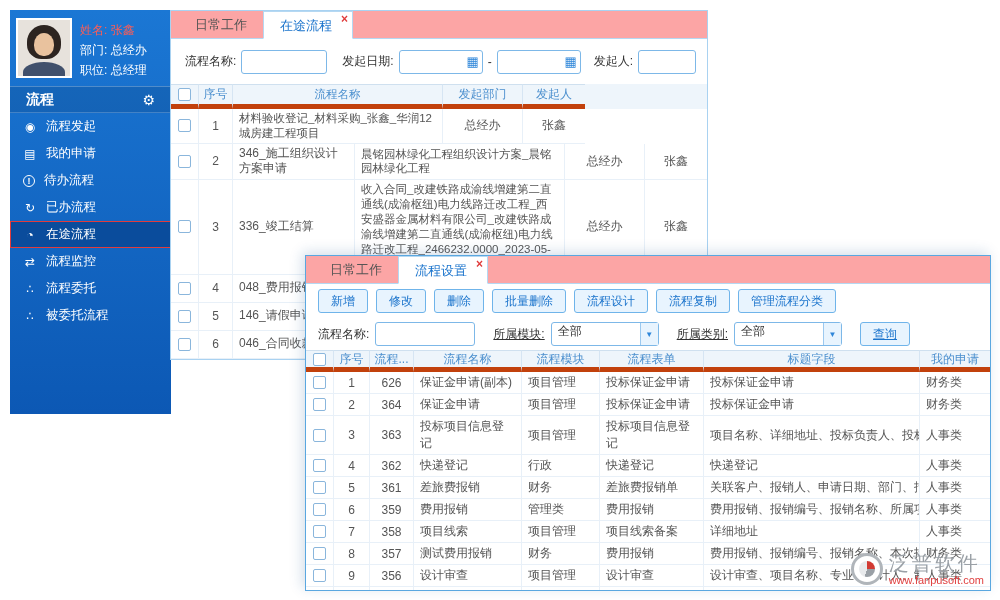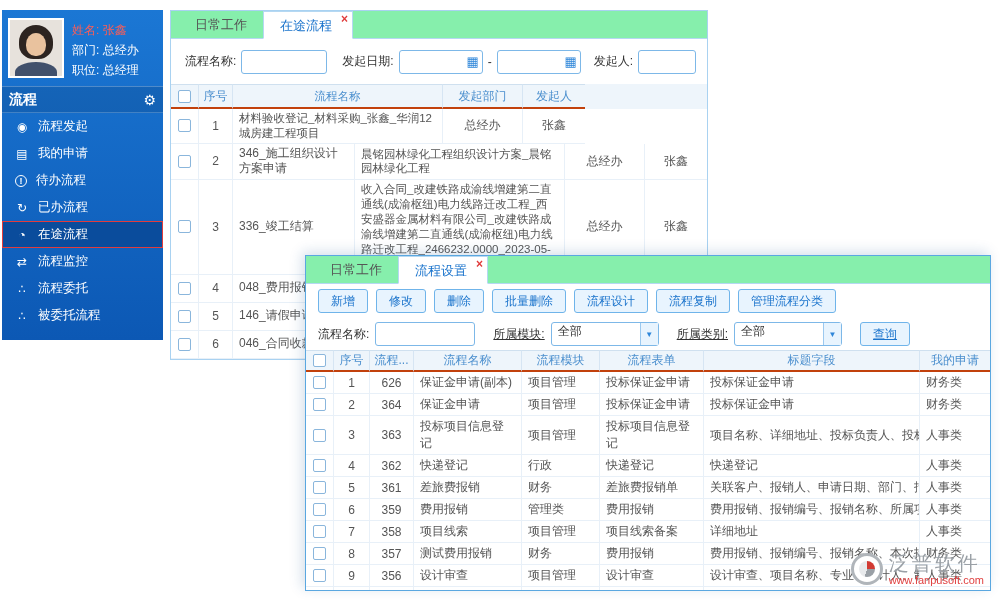--- a/index.html
+++ b/index.html
@@ -1,63 +1,63 @@
 <!DOCTYPE html>
 <html><head>
 <meta charset="utf-8">
 <style>
   * { margin:0; padding:0; box-sizing:border-box; }
   body { background:#fff; font-family:"Liberation Sans","DejaVu Sans",sans-serif; }
   .canvas { position:relative; width:1000px; height:600px; background:#fff; overflow:hidden; }
 
   
-  .sb { position:absolute; left:2px; top:10px; width:161px; height:330px;
+  .sb { position:absolute; left:10px; top:10px; width:161px; height:404px;
         background:linear-gradient(180deg,#1b77d4,#0c58b4); color:#fff; }
   .sb-profile { display:flex; gap:8px; padding:8px 6px 6px 6px; }
   .avatar { width:56px; height:60px; background:#e7e2dc; border:2px solid #fff; position:relative; overflow:hidden; flex:none; }
   .avatar .hair { position:absolute; left:50%; top:5px; transform:translateX(-50%); width:34px; height:34px; background:#2d2420; border-radius:50% 50% 42% 42%; }
   .avatar .face { position:absolute; left:50%; top:13px; transform:translateX(-50%); width:20px; height:23px; background:#e9c29e; border-radius:50% 50% 46% 46%; }
   .avatar .body { position:absolute; left:50%; bottom:-6px; transform:translateX(-50%); width:42px; height:20px; background:#41506b; border-radius:50% 50% 0 0; }
   .sb-lines { font-size:12px; line-height:20px; padding-top:2px; white-space:nowrap; }
   .ln.red { color:#ff5d55; }
-  .sb-sec { display:flex; align-items:center; justify-content:space-between; padding:0 7px;
+  .sb-sec { display:flex; align-items:center; justify-content:space-between; padding:0 16px;
             height:27px; background:rgba(0,0,0,.10); font-size:14px; font-weight:bold;
             border-top:1px solid rgba(255,255,255,.25); border-bottom:1px solid rgba(255,255,255,.2); }
   .sb-sec .gear { font-weight:normal; font-size:14px; cursor:pointer; }
   .sb-item { display:flex; align-items:center; gap:9px; height:27px; padding:0 12px;
              font-size:12.5px; cursor:pointer; border:1px solid transparent; }
   .sb-item .ic { width:14px; font-size:12px; text-align:center; flex:none; }
   .sb-item .ic.circ { width:12px; height:12px; border:1px solid #fff; border-radius:50%;
                       font-size:9px; line-height:10px; font-weight:bold; }
   .sb-item.active { background:#0a4c9c; border:1px solid #e23c3c; }
 
   
   .win { position:absolute; background:#fff; }
-  .tabs { height:28px; background:#86efac; border-bottom:1px solid #b5d8f2; display:flex; padding-left:8px; }
+  .tabs { height:28px; background:#fca5a5; border-bottom:1px solid #b5d8f2; display:flex; padding-left:8px; }
   .tab { position:relative; padding:0 16px; line-height:27px; font-size:13px; color:#555; cursor:pointer; }
   .tab.active { background:#fff; color:#1b74cc; border:1px solid #b5d8f2; border-bottom:1px solid #fff;
                 margin-bottom:-1px; padding-right:20px; }
   .tab .x { position:absolute; top:0; right:4px; color:#e03b3b; font-size:12px; font-weight:bold; line-height:14px; cursor:pointer; }
   .fbar { display:flex; align-items:center; font-size:12px; color:#333; white-space:nowrap; }
   .lbl { flex:none; }
   .inp { height:24px; border:1px solid #7db8e8; border-radius:3px; background:#fff; font-size:12px; padding:0 5px; outline:none; }
   .dwrap { position:relative; flex:none; }
   .dwrap .cal { position:absolute; right:4px; top:4px; color:#2e86d9; font-size:13px; cursor:pointer; }
   .combo { height:24px; border:1px solid #7db8e8; border-radius:3px; background:#fff; display:flex; align-items:flex-start; cursor:pointer; }
   .combo .val { flex:1; padding:0 6px; font-size:12px; color:#333; }
   .combo .arr { width:18px; height:100%; background:#e8f4fe; border-left:1px solid #9cc9ef;
                 color:#2e86d9; font-size:8px; display:flex; align-items:center; justify-content:center; }
   .btn { height:24px; padding:0 12px; background:#e8f4fe; border:1px solid #6fb4ea; border-radius:3px;
          color:#1b74cc; font-size:12px; cursor:pointer; font-family:inherit; }
   .cb { width:13px; height:13px; border:1px solid #8ab6dc; border-radius:2px; background:#fff; display:inline-block; cursor:pointer; }
 
   .thead, .trow { display:flex; align-items:stretch; }
   .thead { background:#eef5fb; color:#4b8fce; font-size:12px; }
   .thead > div { display:flex; align-items:center; justify-content:center;
-                 border-right:1px solid #d6e5f3; border-bottom:2px solid #c2410c; border-top:1px solid #cfe0ef; }
+                 border-right:1px solid #d6e5f3; border-bottom:5px solid #c2410c; border-top:1px solid #cfe0ef; }
   .trow { font-size:12px; color:#555; }
   .trow > div { display:flex; align-items:center; border-right:1px solid #e8f0f8; border-bottom:1px solid #e8f0f8; }
   .ctr { justify-content:center; text-align:center; }
   .lft { justify-content:flex-start; padding:2px 6px; text-align:left; }
 
   
   .win1 { left:170px; top:10px; width:538px; border:1px solid #a9d2f1; z-index:1; }
   .win1 .fbar { height:45px; padding:0 0 0 14px; gap:5px; }
   .w1-name { width:86px; } .w1-date { width:84px; padding-right:18px; } .w1-sp { width:58px; }
   .g10 { margin-left:10px; } .g8 { margin-left:8px; }

